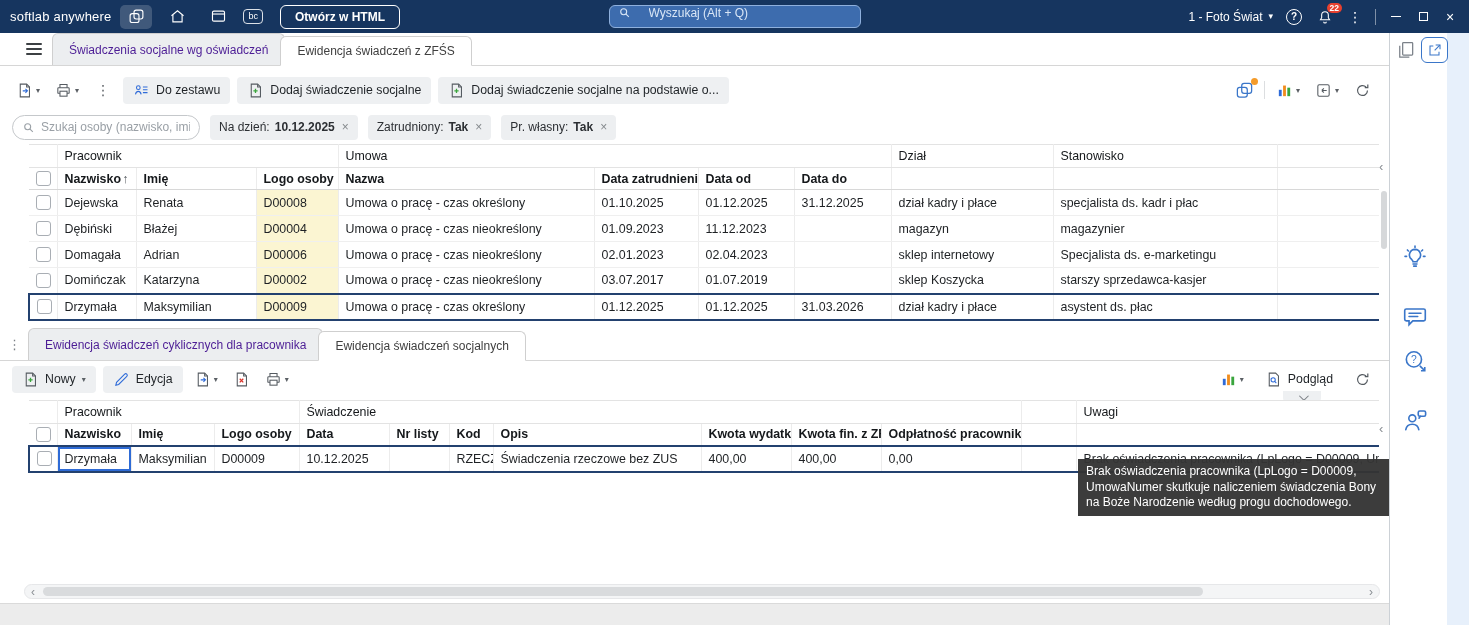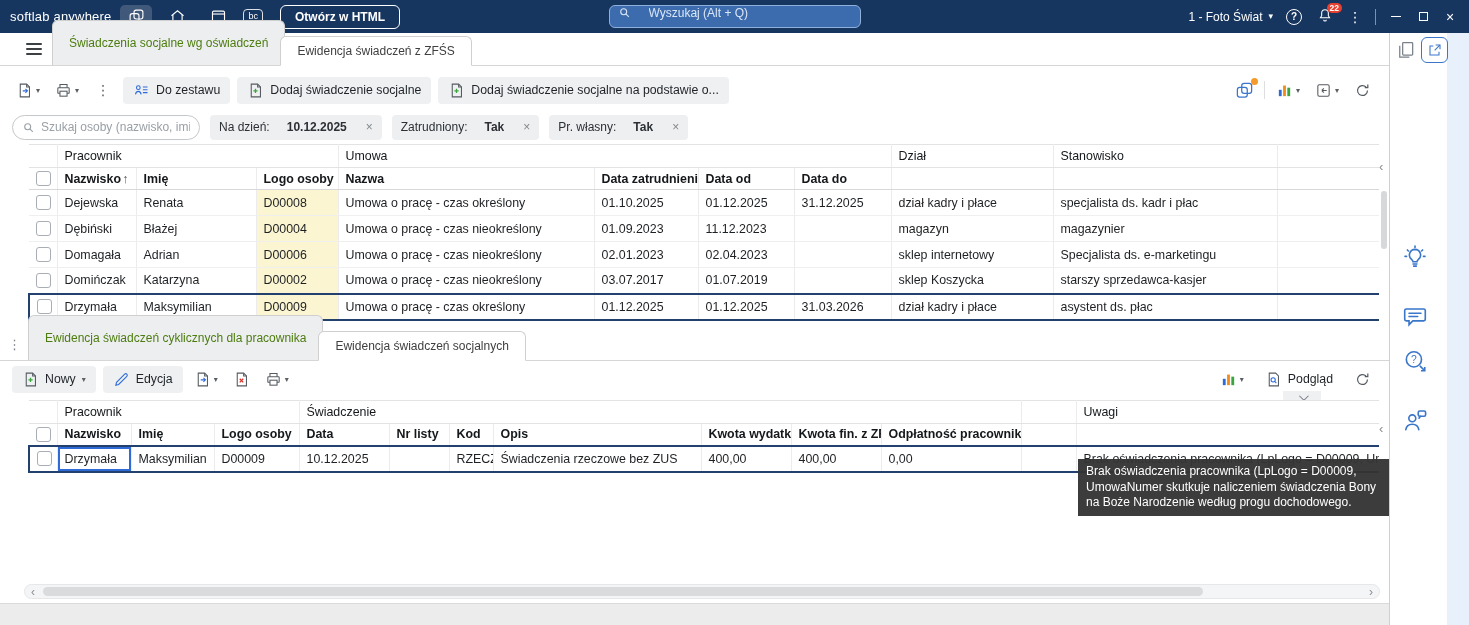--- a/index.html
+++ b/index.html
@@ -22,21 +22,21 @@
                background:#3d6cae; border:1px solid #8fb0dd; border-radius:6px;
                display:flex; align-items:flex-start; gap:18px; padding:0 8px; color:#d9e6f6; }
   .tb-search svg { width:13px; height:13px; flex:none; }
   .tb-search input { background:transparent; border:none; outline:none; color:#d9e6f6; font-size:12px; width:100%; font-family:inherit; }
   .tb-search input::placeholder { color:#d9e6f6; opacity:1; }
   .tb-right { position:absolute; right:0; top:0; height:33px; display:flex; align-items:center; gap:13px; padding-right:12px; }
   .company { display:flex; align-items:center; gap:6px; font-size:12px; white-space:nowrap; }
   .caret { font-size:9px; color:inherit; line-height:1; }
   .help-circle { width:16px; height:16px; border:1.3px solid #fff; border-radius:50%; font-size:10px; font-weight:bold;
                  display:flex; align-items:center; justify-content:center; }
-  .bell-wrap { position:relative; width:20px; height:20px; display:flex; justify-content:center; }
+  .bell-wrap { position:relative; width:20px; height:20px; display:flex; align-items:center; justify-content:center; }
   .bell-wrap svg { width:16px; height:16px; }
   .badge { position:absolute; top:-4px; right:-7px; background:#e8412f; color:#fff; font-size:8.5px; font-weight:bold;
            border-radius:7px; padding:1px 3px; line-height:1; }
   .dots { font-size:14px; letter-spacing:0; }
   .tb-divider { width:1px; height:16px; background:rgba(255,255,255,.45); }
   .wc { width:14px; height:14px; display:flex; align-items:center; justify-content:center; }
   .wc-min { width:10px; height:1.6px; background:#fff; display:block; }
   .wc-max { width:9px; height:9px; border:1.4px solid #fff; display:block; }
   .wc-close { font-size:14px; line-height:1; }
 
@@ -53,22 +53,22 @@
   .rail-share svg { width:16px; height:16px; }
 
   
   .tabbar { position:absolute; left:0; right:0; height:33px; border-bottom:1px solid #d6d6d6; background:#fff;
             display:flex; align-items:flex-end; }
   .tabbar.upper { top:0; padding-left:52px; }
   .tabbar.lower { top:297px; height:31px; padding-left:28px; }
   .hamburger { position:absolute; left:26px; top:10px; width:16px; height:12px; display:flex; flex-direction:column; justify-content:space-between; }
   .hamburger span { display:block; height:1.8px; background:#3c4043; border-radius:1px; }
   .splitter-dots { position:absolute; left:8px; top:7px; color:#7a7f85; font-size:13px; }
-  .tab { height:45px; display:flex; align-items:center; padding:0 16px; border:1px solid #cfcfcf; border-bottom:none;
-         border-radius:6px 6px 0 0; background:#eceef0; color:#4d7c0f; white-space:nowrap; overflow:hidden; }
+  .tab { height:32px; display:flex; align-items:center; padding:0 16px; border:1px solid #cfcfcf; border-bottom:none;
+         border-radius:6px 6px 0 0; background:#eceef0; color:#4c1d95; white-space:nowrap; overflow:hidden; }
   .tab.active { background:#fff; color:#404040; position:relative; z-index:2; height:30px; margin-bottom:-1px;
                 border-bottom:1px solid #fff; margin-left:-5px; }
   .tab.clip1 { max-width:243px; }
   .tab.clip2 { max-width:316px; }
 
   
   .toolbar { position:absolute; left:0; display:flex; align-items:center; gap:7px; padding:0 14px 0 12px; right:0; }
   .toolbar.upper { top:42px; height:30px; }
   .toolbar.lower { top:330px; height:32px; }
   .tbtn { display:flex; align-items:center; gap:6px; background:#eef0f2; border-radius:4px; height:27px; padding:0 10px;
@@ -86,21 +86,21 @@
                   display:flex; align-items:center; justify-content:center; }
   .chevron-pill i { display:block; width:7px; height:7px; border-right:1.6px solid #7a7f85; border-bottom:1.6px solid #7a7f85;
                     transform:rotate(45deg) translateY(-2px); }
 
   
   .filterbar { position:absolute; top:80px; left:12px; right:12px; height:28px; display:flex; align-items:center; gap:10px; }
   .fsearch { display:flex; align-items:center; gap:6px; width:188px; height:25px; border:1px solid #c5c8cb; border-radius:13px; padding:0 9px; color:#9aa0a6; }
   .fsearch svg { width:13px; height:13px; flex:none; }
   .fsearch input { border:none; outline:none; width:100%; font-size:12px; color:#444; font-family:inherit; }
   .fsearch input::placeholder { color:#9aa0a6; opacity:1; }
-  .chip { display:flex; align-items:center; gap:17px; background:#edeff1; border-radius:4px; height:25px; padding:0 9px; white-space:nowrap; color:#2c2f33; }
+  .chip { display:flex; align-items:center; gap:5px; background:#edeff1; border-radius:4px; height:25px; padding:0 9px; white-space:nowrap; color:#2c2f33; }
   .chip b { font-weight:bold; }
   .chip .x { color:#85898d; font-size:12px; margin-left:2px; }
 
   
   table.grid { position:absolute; left:28px; width:1350px; border-collapse:collapse; table-layout:fixed; background:#fff; }
   table.grid.upper-grid { top:111px; }
   table.grid.lower-grid { top:367px; }
   .grid th, .grid td { padding:0 7px; white-space:nowrap; overflow:hidden; text-align:left; font-weight:normal;
                        border-right:1px solid #ececec; font-size:12.4px; color:#1e2124; }
   .grid tr.group-row th { height:23px; font-weight:normal; color:#15181b; border-top:1px solid #e3e3e3; border-bottom:1px solid #e3e3e3; }

